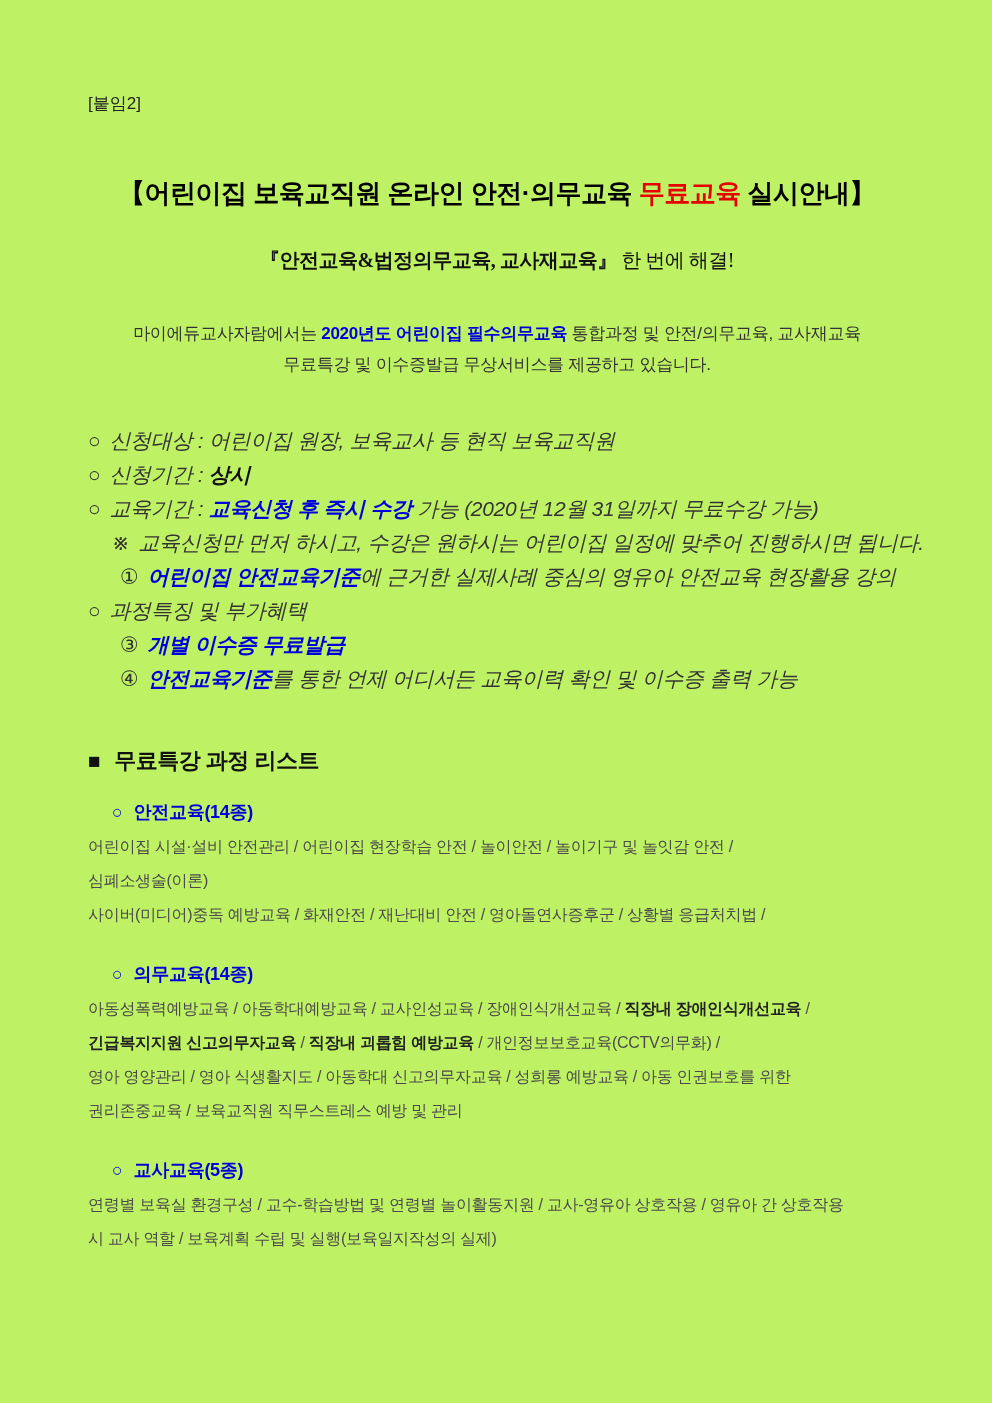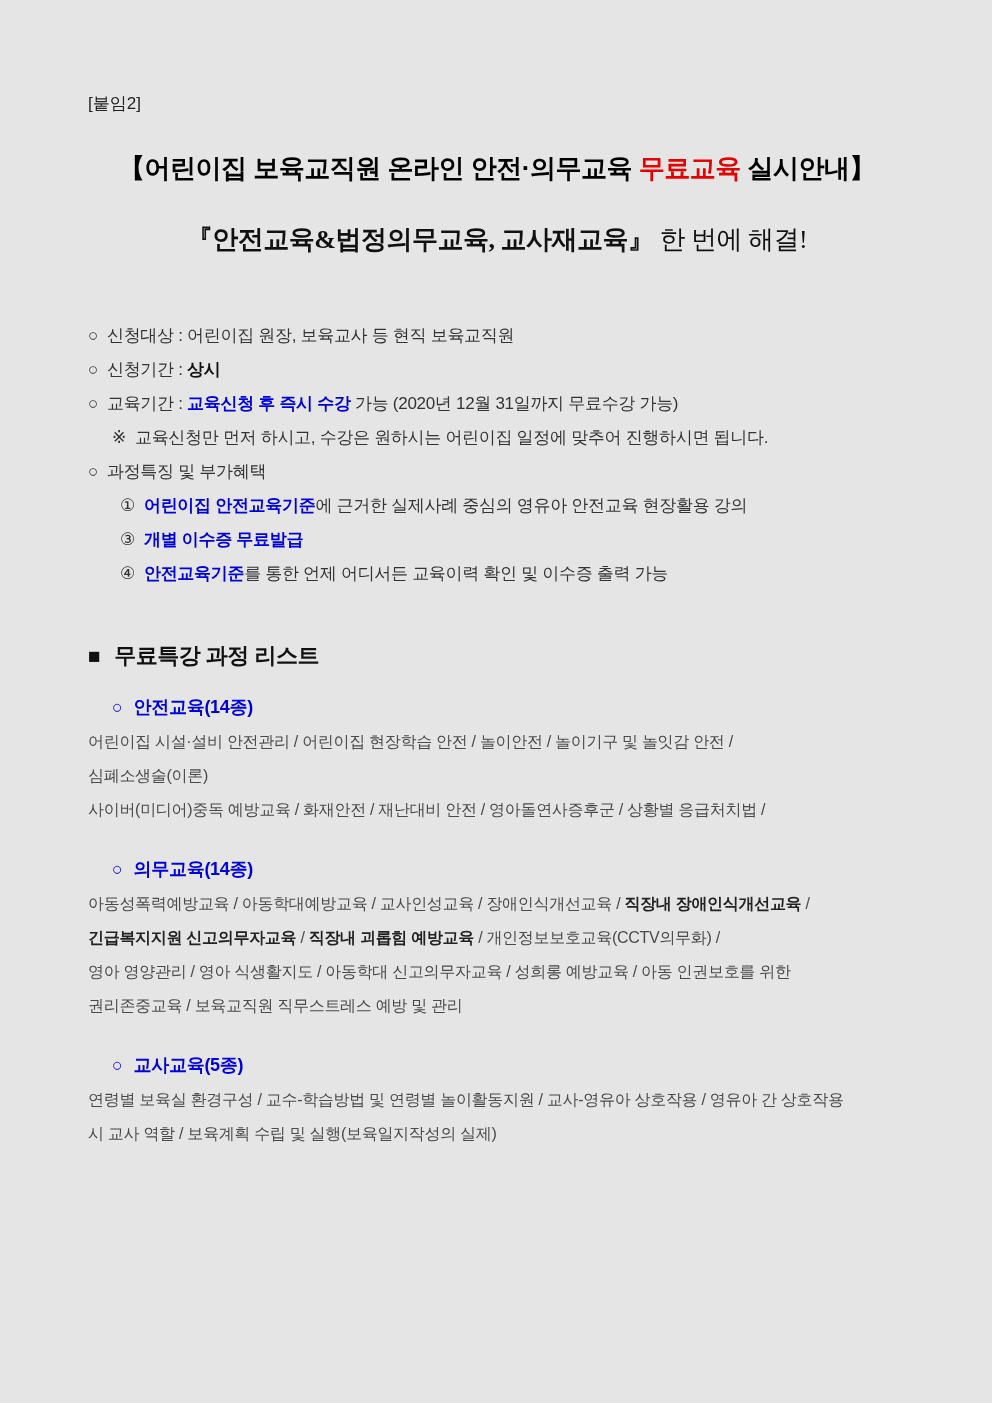--- a/index.html
+++ b/index.html
@@ -5,39 +5,39 @@
   :root{
     --blue:#0000dd;
     --red:#e60000;
     --ink:#000000;
     --body:#333333;
     --list:#4a4a4a;
   }
   *{box-sizing:border-box;}
   html,body{margin:0;padding:0;background:#ffffff;}
   .page{
-    width:992px;height:1403px;background:#e5e5e5;overflow:hidden;
+    width:992px;height:1403px;background:#bef264;overflow:hidden;
     font-family:"Liberation Sans","DejaVu Sans",sans-serif;color:var(--body);
   }
   .inner{padding:92px 86px 0 88px;}
   .attachment{font-size:17px;color:#222;}
   .doc-title{
-    margin-top:36px;text-align:center;font-size:26px;font-weight:700;
+    margin-top:61px;text-align:center;font-size:26px;font-weight:700;
     color:var(--ink);letter-spacing:-0.5px;white-space:nowrap;
   }
   .doc-title .hl{color:var(--red);}
   .doc-subtitle{
-    margin-top:36px;text-align:center;font-size:26px;color:#111;
+    margin-top:36px;text-align:center;font-size:20px;color:#111;
     font-family:"Liberation Serif","DejaVu Serif",serif;letter-spacing:-0.5px;
   }
   .doc-subtitle .quote{font-weight:700;}
   .intro{margin-top:44px;text-align:center;font-size:17px;line-height:31px;letter-spacing:-0.3px;}
   .bold{font-weight:700;color:#111;}
   .blue-bold{font-weight:700;color:var(--blue);}
-  .bullets{margin-top:62px;font-size:17px;letter-spacing:-0.3px;}
+  .bullets{margin-top:44px;font-size:21px;letter-spacing:-0.3px;font-style:italic;}
   .bullet{line-height:34px;white-space:nowrap;}
   .bullet .marker{display:inline-block;margin-right:9px;color:#333;}
   .bullet.indent-1{padding-left:24px;}
   .bullet.indent-2{padding-left:32px;}
   .section-header{
     margin-top:50px;font-size:22px;font-weight:700;color:#111;letter-spacing:-0.5px;
   }
   .section-header .marker{margin-right:14px;font-size:21px;}
   .group{margin-top:18px;}
   .group-title{
@@ -56,28 +56,32 @@
 
 <div class="page">
   <div class="inner">
 
     <div class="attachment">[붙임2]</div>
 
     <div class="doc-title"><span>【어린이집 보육교직원 온라인 안전·의무교육 </span><span class="hl">무료교육</span><span> 실시안내】</span></div>
 
     <div class="doc-subtitle"><span class="quote">『안전교육&amp;법정의무교육, 교사재교육』</span><span> 한 번에 해결!</span></div>
 
+    <div class="intro">
+      <div class="intro-line"><span>마이에듀교사자람에서는 </span><span class="blue-bold">2020년도 어린이집 필수의무교육</span><span> 통합과정 및 안전/의무교육, 교사재교육</span></div>
+      <div class="intro-line"><span>무료특강 및 이수증발급 무상서비스를 제공하고 있습니다.</span></div>
+    </div>
 
     <div class="bullets">
       <div class="bullet"><span class="marker">○</span><span><span>신청대상 : 어린이집 원장, 보육교사 등 현직 보육교직원</span></span></div>
       <div class="bullet"><span class="marker">○</span><span><span>신청기간 : </span><span class="bold">상시</span></span></div>
       <div class="bullet"><span class="marker">○</span><span><span>교육기간 : </span><span class="blue-bold">교육신청 후 즉시 수강</span><span> 가능 (2020년 12월 31일까지 무료수강 가능)</span></span></div>
       <div class="bullet indent-1"><span class="marker">※</span><span><span>교육신청만 먼저 하시고, 수강은 원하시는 어린이집 일정에 맞추어 진행하시면 됩니다.</span></span></div>
+      <div class="bullet indent-2"><span class="marker">①</span><span><span class="blue-bold">어린이집 안전교육기준</span><span>에 근거한 실제사례 중심의 영유아 안전교육 현장활용 강의</span></span></div>
       <div class="bullet"><span class="marker">○</span><span><span>과정특징 및 부가혜택</span></span></div>
-      <div class="bullet indent-2"><span class="marker">①</span><span><span class="blue-bold">어린이집 안전교육기준</span><span>에 근거한 실제사례 중심의 영유아 안전교육 현장활용 강의</span></span></div>
       <div class="bullet indent-2"><span class="marker">③</span><span><span class="blue-bold">개별 이수증 무료발급</span></span></div>
       <div class="bullet indent-2"><span class="marker">④</span><span><span class="blue-bold">안전교육기준</span><span>를 통한 언제 어디서든 교육이력 확인 및 이수증 출력 가능</span></span></div>
     </div>
 
     <div class="section-header"><span class="marker">■</span><span>무료특강 과정 리스트</span></div>
 
     <div class="group group-안전">
       <div class="group-title"><span class="marker">○</span><span>안전교육(14종)</span></div>
       <div class="course-lines">
         <div class="course-line">어린이집 시설·설비 안전관리 / 어린이집 현장학습 안전 / 놀이안전 / 놀이기구 및 놀잇감 안전 /</div>

